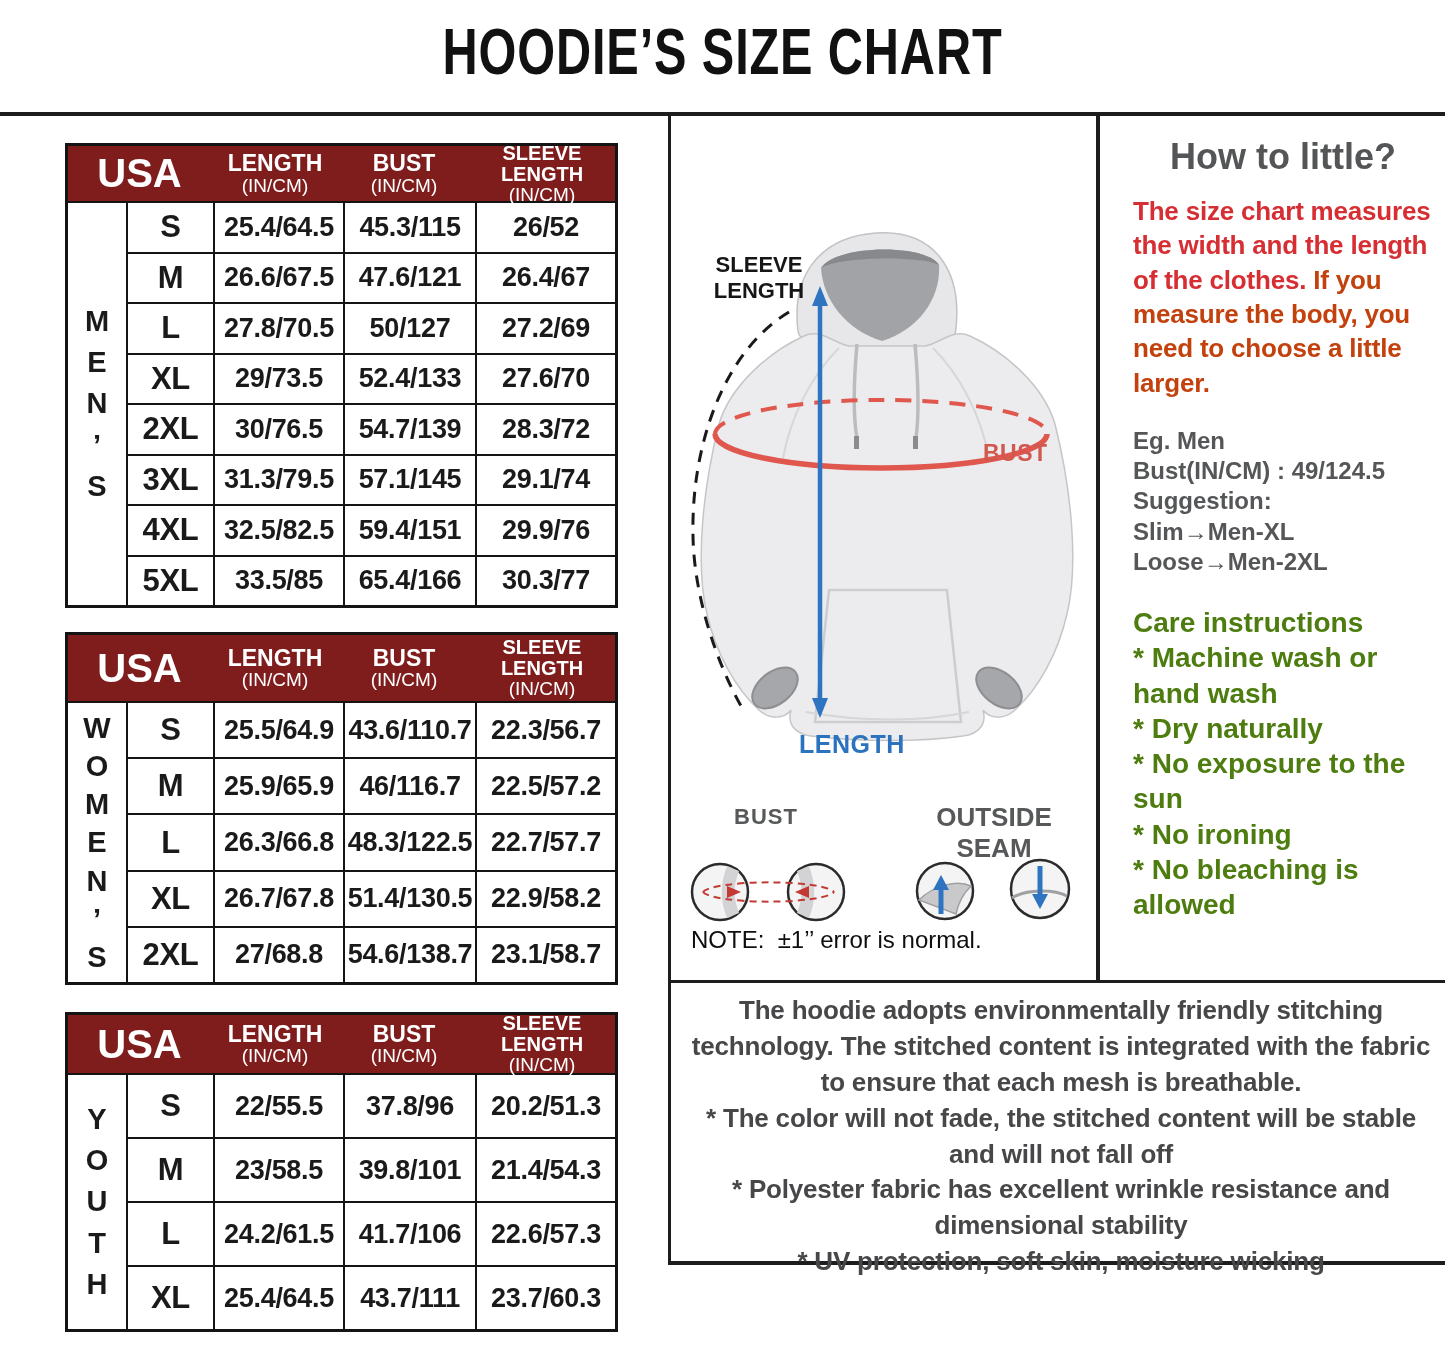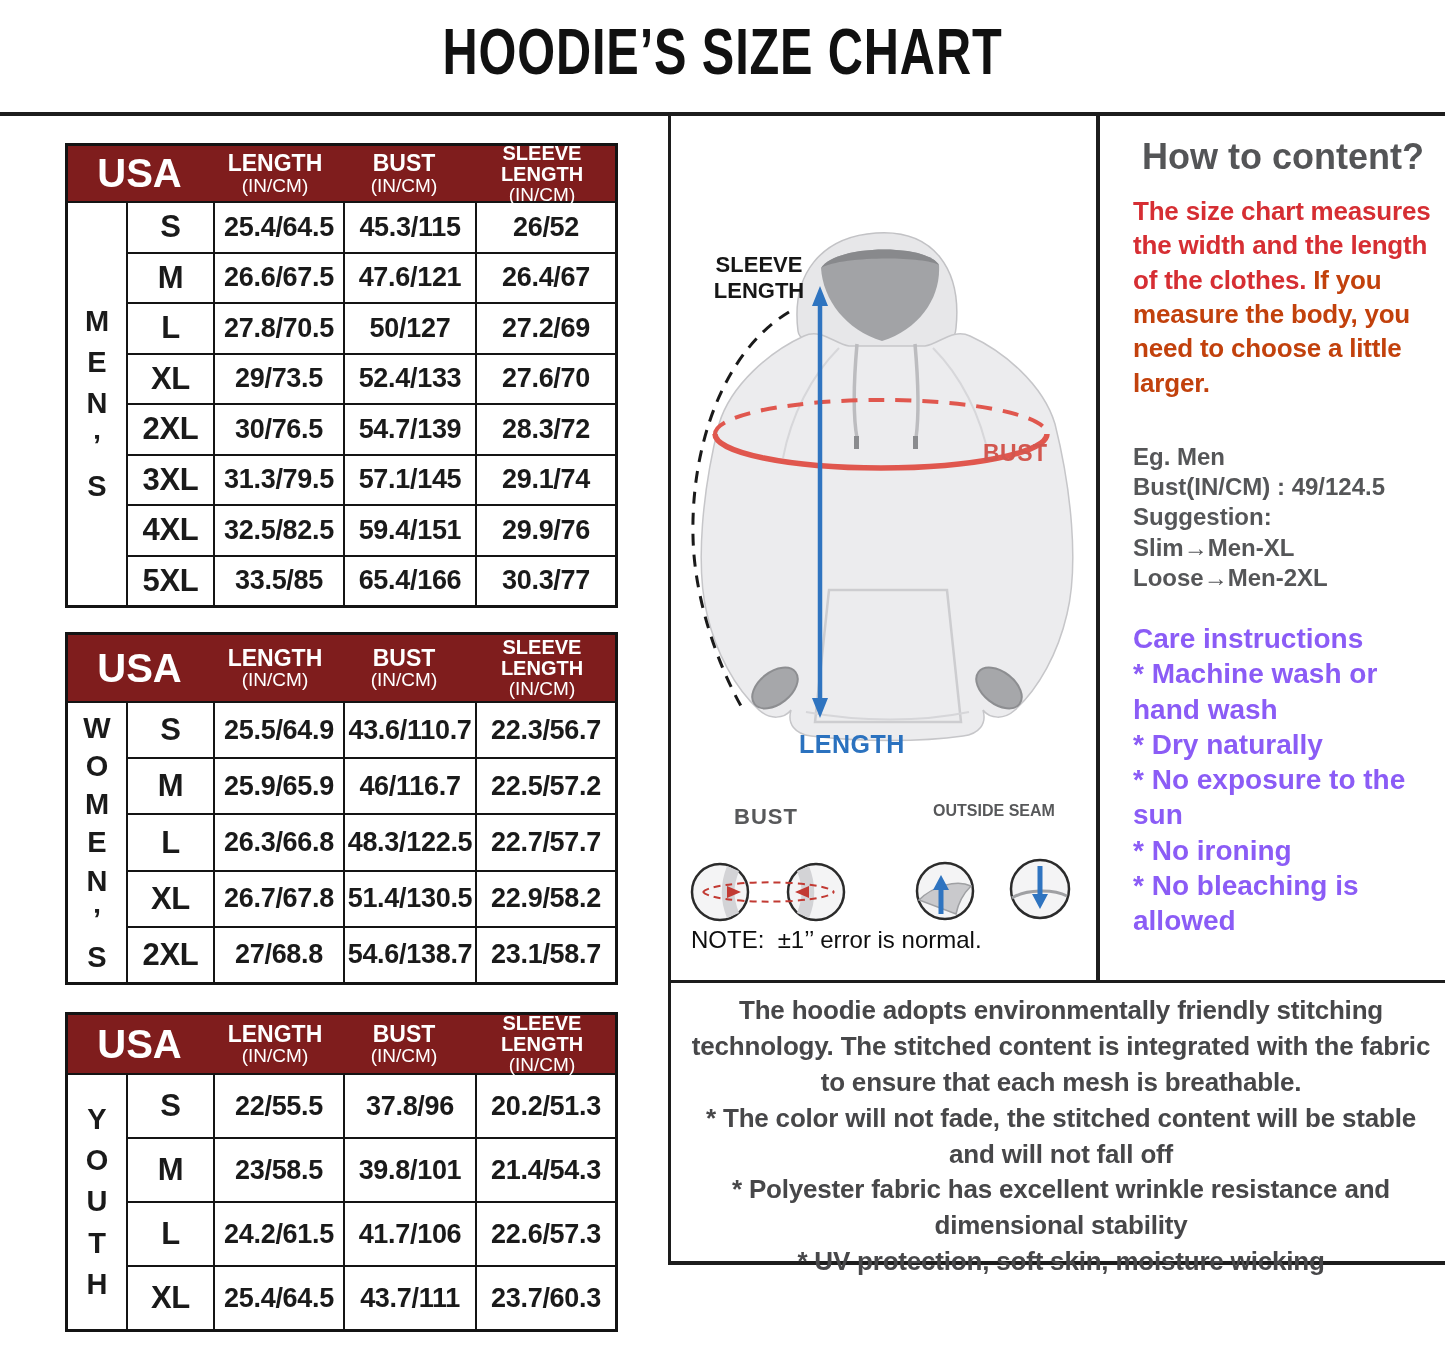--- a/index.html
+++ b/index.html
@@ -50,32 +50,32 @@
 
   
   .mid-panel{position:absolute;left:671px;top:116px;width:425px;height:864px;}
   .mid-panel svg{position:absolute;left:0;top:0;}
   .diag-label{position:absolute;font-weight:700;}
   .sleeve-label{left:36px;top:136px;width:104px;text-align:center;font-size:22px;line-height:1.2;
                 color:#161616;white-space:pre-line;}
   .bust-red-label{left:312px;top:324px;font-size:23px;color:#d2574f;letter-spacing:0.5px;}
   .length-label{left:128px;top:614px;width:96px;text-align:center;font-size:25px;color:#2b72bf;letter-spacing:0.5px;}
   .bust-gray-label{left:38px;top:688px;width:114px;text-align:center;font-size:22px;color:#57585a;letter-spacing:1px;}
-  .seam-gray-label{left:238px;top:686px;width:170px;text-align:center;font-size:16px;color:#57585a;}
+  .seam-gray-label{left:238px;top:686px;width:170px;text-align:center;font-size:26px;color:#57585a;}
   .note{left:20px;top:810px;font-size:24px;font-weight:400;color:#0e0e0e;white-space:pre;position:absolute;}
 
   
   .right-panel{position:absolute;left:1100px;top:116px;width:345px;height:864px;box-sizing:border-box;
                padding:20px 10px 0 33px;color:#555658;}
   .howto{font-size:36px;font-weight:700;color:#545557;text-align:center;width:300px;}
   .measure-par{margin-top:16px;width:312px;font-size:26px;font-weight:700;line-height:1.32;letter-spacing:-0.2px;}
   .red{color:#d62e33;}
   .gray{color:#c2410c;}
-  .eg-block{margin-top:42px;font-size:24px;font-weight:700;line-height:1.26;color:#555658;}
-  .care-block{margin-top:28px;font-size:28px;font-weight:700;line-height:1.26;color:#8b5cf6;width:310px;}
+  .eg-block{margin-top:26px;font-size:24px;font-weight:700;line-height:1.26;color:#555658;}
+  .care-block{margin-top:28px;font-size:28px;font-weight:700;line-height:1.26;color:#4d7c0f;width:310px;}
   .care-item{margin:0;}
 
   
   .footer-box{position:absolute;left:671px;top:983px;width:774px;height:278px;box-sizing:border-box;
               padding:10px 8px 0 14px;text-align:center;}
   .footer-box p{margin:0;font-size:26px;font-weight:700;color:#474749;line-height:1.38;letter-spacing:-0.2px;}
 </style>
 </head>
 <body>
 
@@ -343,21 +343,21 @@
     <div class="diag-label sleeve-label">SLEEVE
 LENGTH</div>
     <div class="diag-label bust-red-label">BUST</div>
     <div class="diag-label length-label">LENGTH</div>
     <div class="diag-label bust-gray-label">BUST</div>
     <div class="diag-label seam-gray-label">OUTSIDE SEAM</div>
     <div class="note">NOTE:  ±1’’ error is normal.</div>
   </div>
 
   <div class="right-panel">
-    <div class="howto">How to content?</div>
+    <div class="howto">How to little?</div>
     <p class="measure-par"><span class="red">The size chart measures the width and the length of the clothes.</span><span class="gray">  If you measure the body, you need to choose a little larger.</span></p>
     <div class="eg-block">
       <div>Eg. Men</div>
       <div>Bust(IN/CM) : 49/124.5</div>
       <div>Suggestion:</div>
       <div>Slim→Men-XL</div>
       <div>Loose→Men-2XL</div>
     </div>
     <div class="care-block">
       <div>Care instructions</div>

